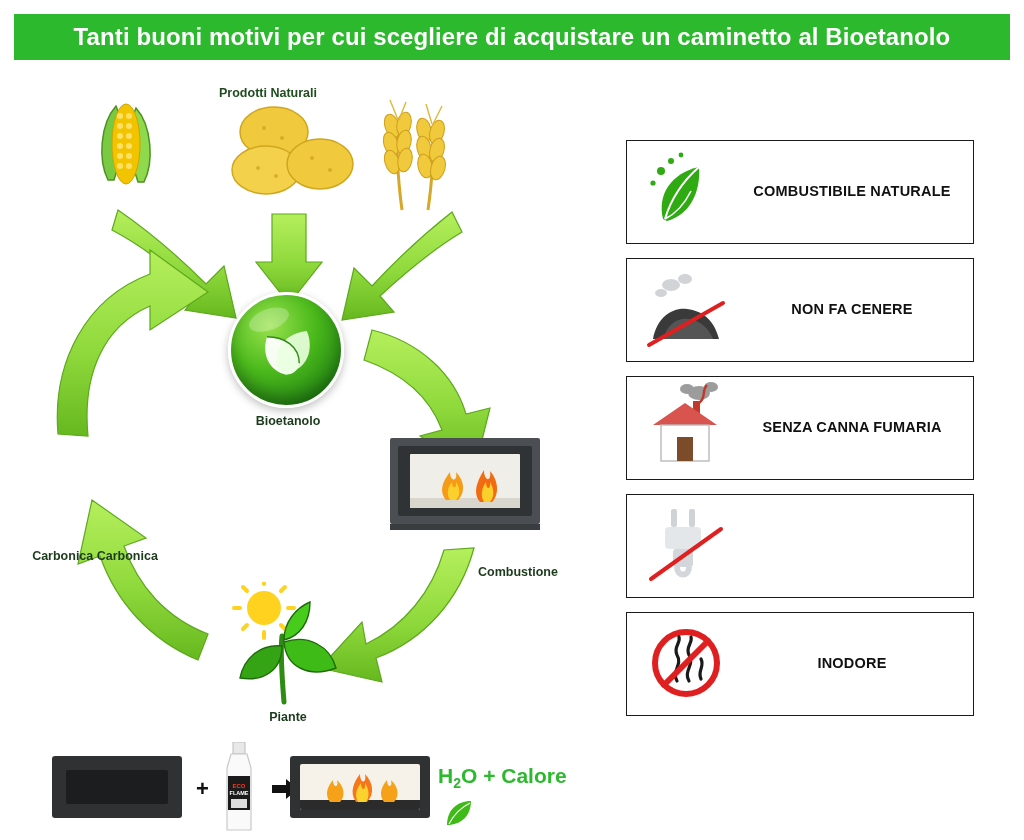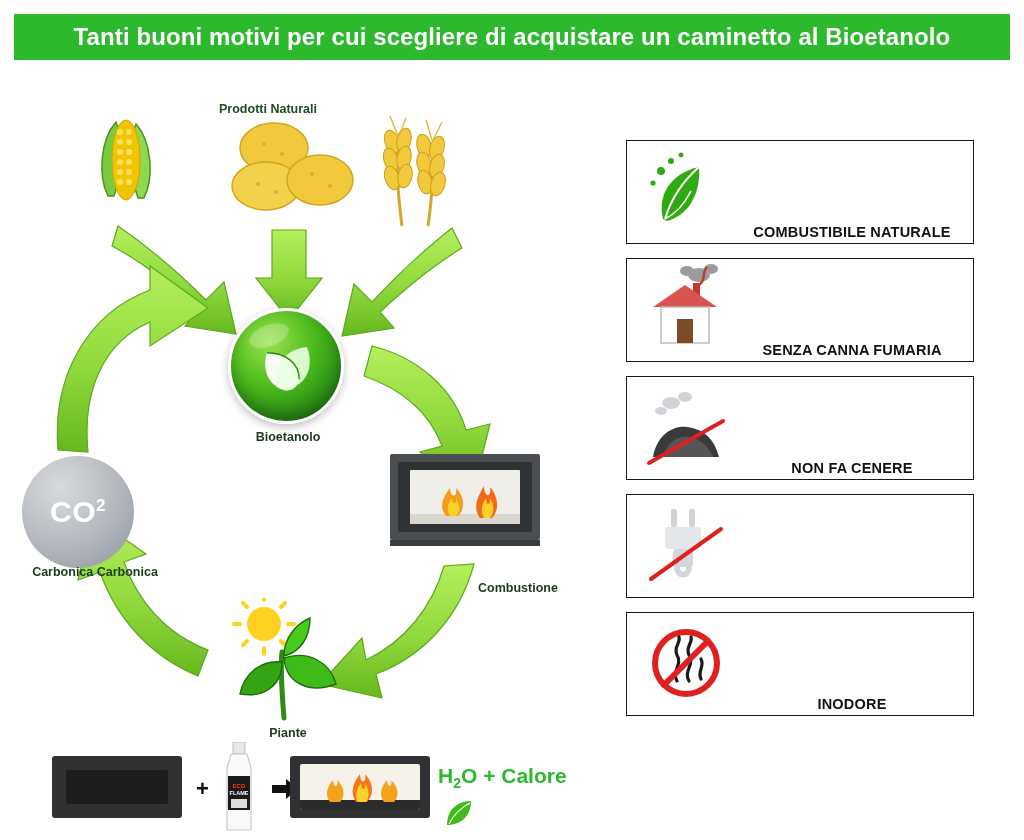--- a/index.html
+++ b/index.html
@@ -33,21 +33,21 @@
     font-weight: bold;
     letter-spacing: 0.1px;
     text-align: center;
     white-space: nowrap;
   }
 
   
   #cycle-area {
     position: absolute;
     left: 0;
-    top: 78px;
+    top: 62px;
     width: 610px;
     height: 700px;
   }
 
   .cap {
     position: absolute;
     font-size: 12.5px;
     font-weight: bold;
     color: #1c3b1c;
     text-align: center;
@@ -232,21 +232,21 @@
     width: 348px;
   }
   .feature-box {
     position: relative;
     width: 348px;
     height: 104px;
     border: 1.5px solid #1a1a1a;
     box-sizing: border-box;
     margin-bottom: 14px;
     display: flex;
-    align-items: flex-end;
+    align-items: center;
     background: #ffffff;
   }
   .feature-icon {
     width: 118px;
     height: 100%;
     flex: 0 0 118px;
     position: relative;
   }
   .feature-label {
     flex: 1 1 auto;
@@ -371,23 +371,20 @@
   <div id="bioetanolo-icon">
     <svg viewBox="0 0 116 116" width="110" height="110" style="position:absolute;left:0;top:0;">
       <path d="M58,84 C40,80 32,62 38,44 C56,44 72,54 72,72 C72,78 66,84 58,84 Z" fill="#ffffff" opacity="0.95"></path>
       <path d="M60,82 C80,78 88,58 80,38 C60,40 46,54 48,72 C49,78 54,83 60,82 Z" fill="#eaffe0" opacity="0.9"></path>
       <path d="M38,44 C56,44 72,54 72,72" stroke="#2e8b13" stroke-width="1.5" fill="none"></path>
       <ellipse cx="40" cy="26" rx="22" ry="11" fill="#ffffff" opacity="0.25" transform="rotate(-20 40 26)"></ellipse>
     </svg>
   </div>
   <div class="cap" id="label-bioetanolo">Bioetanolo</div>
 
-  <div id="co2-circle">
-    <div id="co2-text">CO<sup>2</sup></div>
-  </div>
   <div class="cap" id="label-co2">Carbonica Carbonica</div>
 
   <svg id="fireplace" viewBox="0 0 160 104">
     <rect x="2" y="6" width="150" height="86" fill="#4b4e52" rx="2"></rect>
     <rect x="10" y="14" width="134" height="70" fill="#303336" rx="2"></rect>
     <rect x="22" y="22" width="110" height="54" fill="#efeee9" rx="1"></rect>
     <rect x="22" y="66" width="110" height="10" fill="#d9d6cd"></rect>
     <g>
       <path d="M58,68 C50,58 56,48 62,40 C62,50 70,50 68,40 C76,48 78,60 70,68 Z" fill="#f59b17"></path>
       <path d="M62,68 C58,62 60,55 64,50 C64,57 69,57 68,50 C72,56 73,63 68,68 Z" fill="#fbd02c"></path>
@@ -472,20 +469,36 @@
         <path d="M38,78 C50,72 58,62 64,50" stroke="#ffffff" stroke-width="1.6" fill="none"></path>
         <g fill="#2faa13">
           <circle cx="34" cy="30" r="4"></circle>
           <circle cx="44" cy="20" r="3"></circle>
           <circle cx="54" cy="14" r="2.4"></circle>
           <circle cx="26" cy="42" r="2.6"></circle>
         </g>
       </svg>
     </div>
     <div class="feature-label">COMBUSTIBILE NATURALE</div>
+  </div>
+
+  <div class="feature-box">
+    <div class="feature-icon">
+      <svg viewBox="0 0 118 100" width="118" height="100">
+        <g fill="#c9ccd1" opacity="0.85">
+          <ellipse cx="44" cy="26" rx="9" ry="6"></ellipse>
+          <ellipse cx="58" cy="20" rx="7" ry="5"></ellipse>
+          <ellipse cx="34" cy="34" rx="6" ry="4"></ellipse>
+        </g>
+        <path d="M26,80 C30,58 46,48 60,50 C78,52 88,64 92,80 Z" fill="#3a3a3a"></path>
+        <path d="M36,80 C40,66 50,58 62,60 C74,62 82,70 86,80 Z" fill="#555555"></path>
+        <path d="M22,86 L96,44" stroke="#e02020" stroke-width="4" stroke-linecap="round"></path>
+      </svg>
+    </div>
+    <div class="feature-label">NON FA CENERE</div>
   </div>
 
   <div class="feature-box">
     <div class="feature-icon">
       <svg viewBox="0 0 118 100" width="118" height="100">
         <g fill="#8b8b8b" opacity="0.85">
           <ellipse cx="72" cy="16" rx="11" ry="7"></ellipse>
           <ellipse cx="84" cy="10" rx="7" ry="5"></ellipse>
           <ellipse cx="60" cy="12" rx="7" ry="5"></ellipse>
         </g>
@@ -497,36 +510,20 @@
           <path d="M72,26 C80,20 74,14 80,8"></path>
         </g>
       </svg>
     </div>
     <div class="feature-label">SENZA CANNA FUMARIA</div>
   </div>
 
   <div class="feature-box">
     <div class="feature-icon">
       <svg viewBox="0 0 118 100" width="118" height="100">
-        <g fill="#c9ccd1" opacity="0.85">
-          <ellipse cx="44" cy="26" rx="9" ry="6"></ellipse>
-          <ellipse cx="58" cy="20" rx="7" ry="5"></ellipse>
-          <ellipse cx="34" cy="34" rx="6" ry="4"></ellipse>
-        </g>
-        <path d="M26,80 C30,58 46,48 60,50 C78,52 88,64 92,80 Z" fill="#3a3a3a"></path>
-        <path d="M36,80 C40,66 50,58 62,60 C74,62 82,70 86,80 Z" fill="#555555"></path>
-        <path d="M22,86 L96,44" stroke="#e02020" stroke-width="4" stroke-linecap="round"></path>
-      </svg>
-    </div>
-    <div class="feature-label">NON FA CENERE</div>
-  </div>
-
-  <div class="feature-box">
-    <div class="feature-icon">
-      <svg viewBox="0 0 118 100" width="118" height="100">
         <rect x="44" y="14" width="6" height="18" fill="#cfd3d8" rx="2"></rect>
         <rect x="62" y="14" width="6" height="18" fill="#cfd3d8" rx="2"></rect>
         <rect x="38" y="32" width="36" height="22" fill="#e4e7ea" rx="4"></rect>
         <rect x="46" y="54" width="20" height="18" fill="#d3d7db" rx="3"></rect>
         <path d="M50,72 C50,82 62,82 62,72" fill="none" stroke="#d3d7db" stroke-width="6"></path>
         <path d="M24,84 L94,34" stroke="#e02020" stroke-width="4" stroke-linecap="round"></path>
       </svg>
     </div>
   </div>
 

